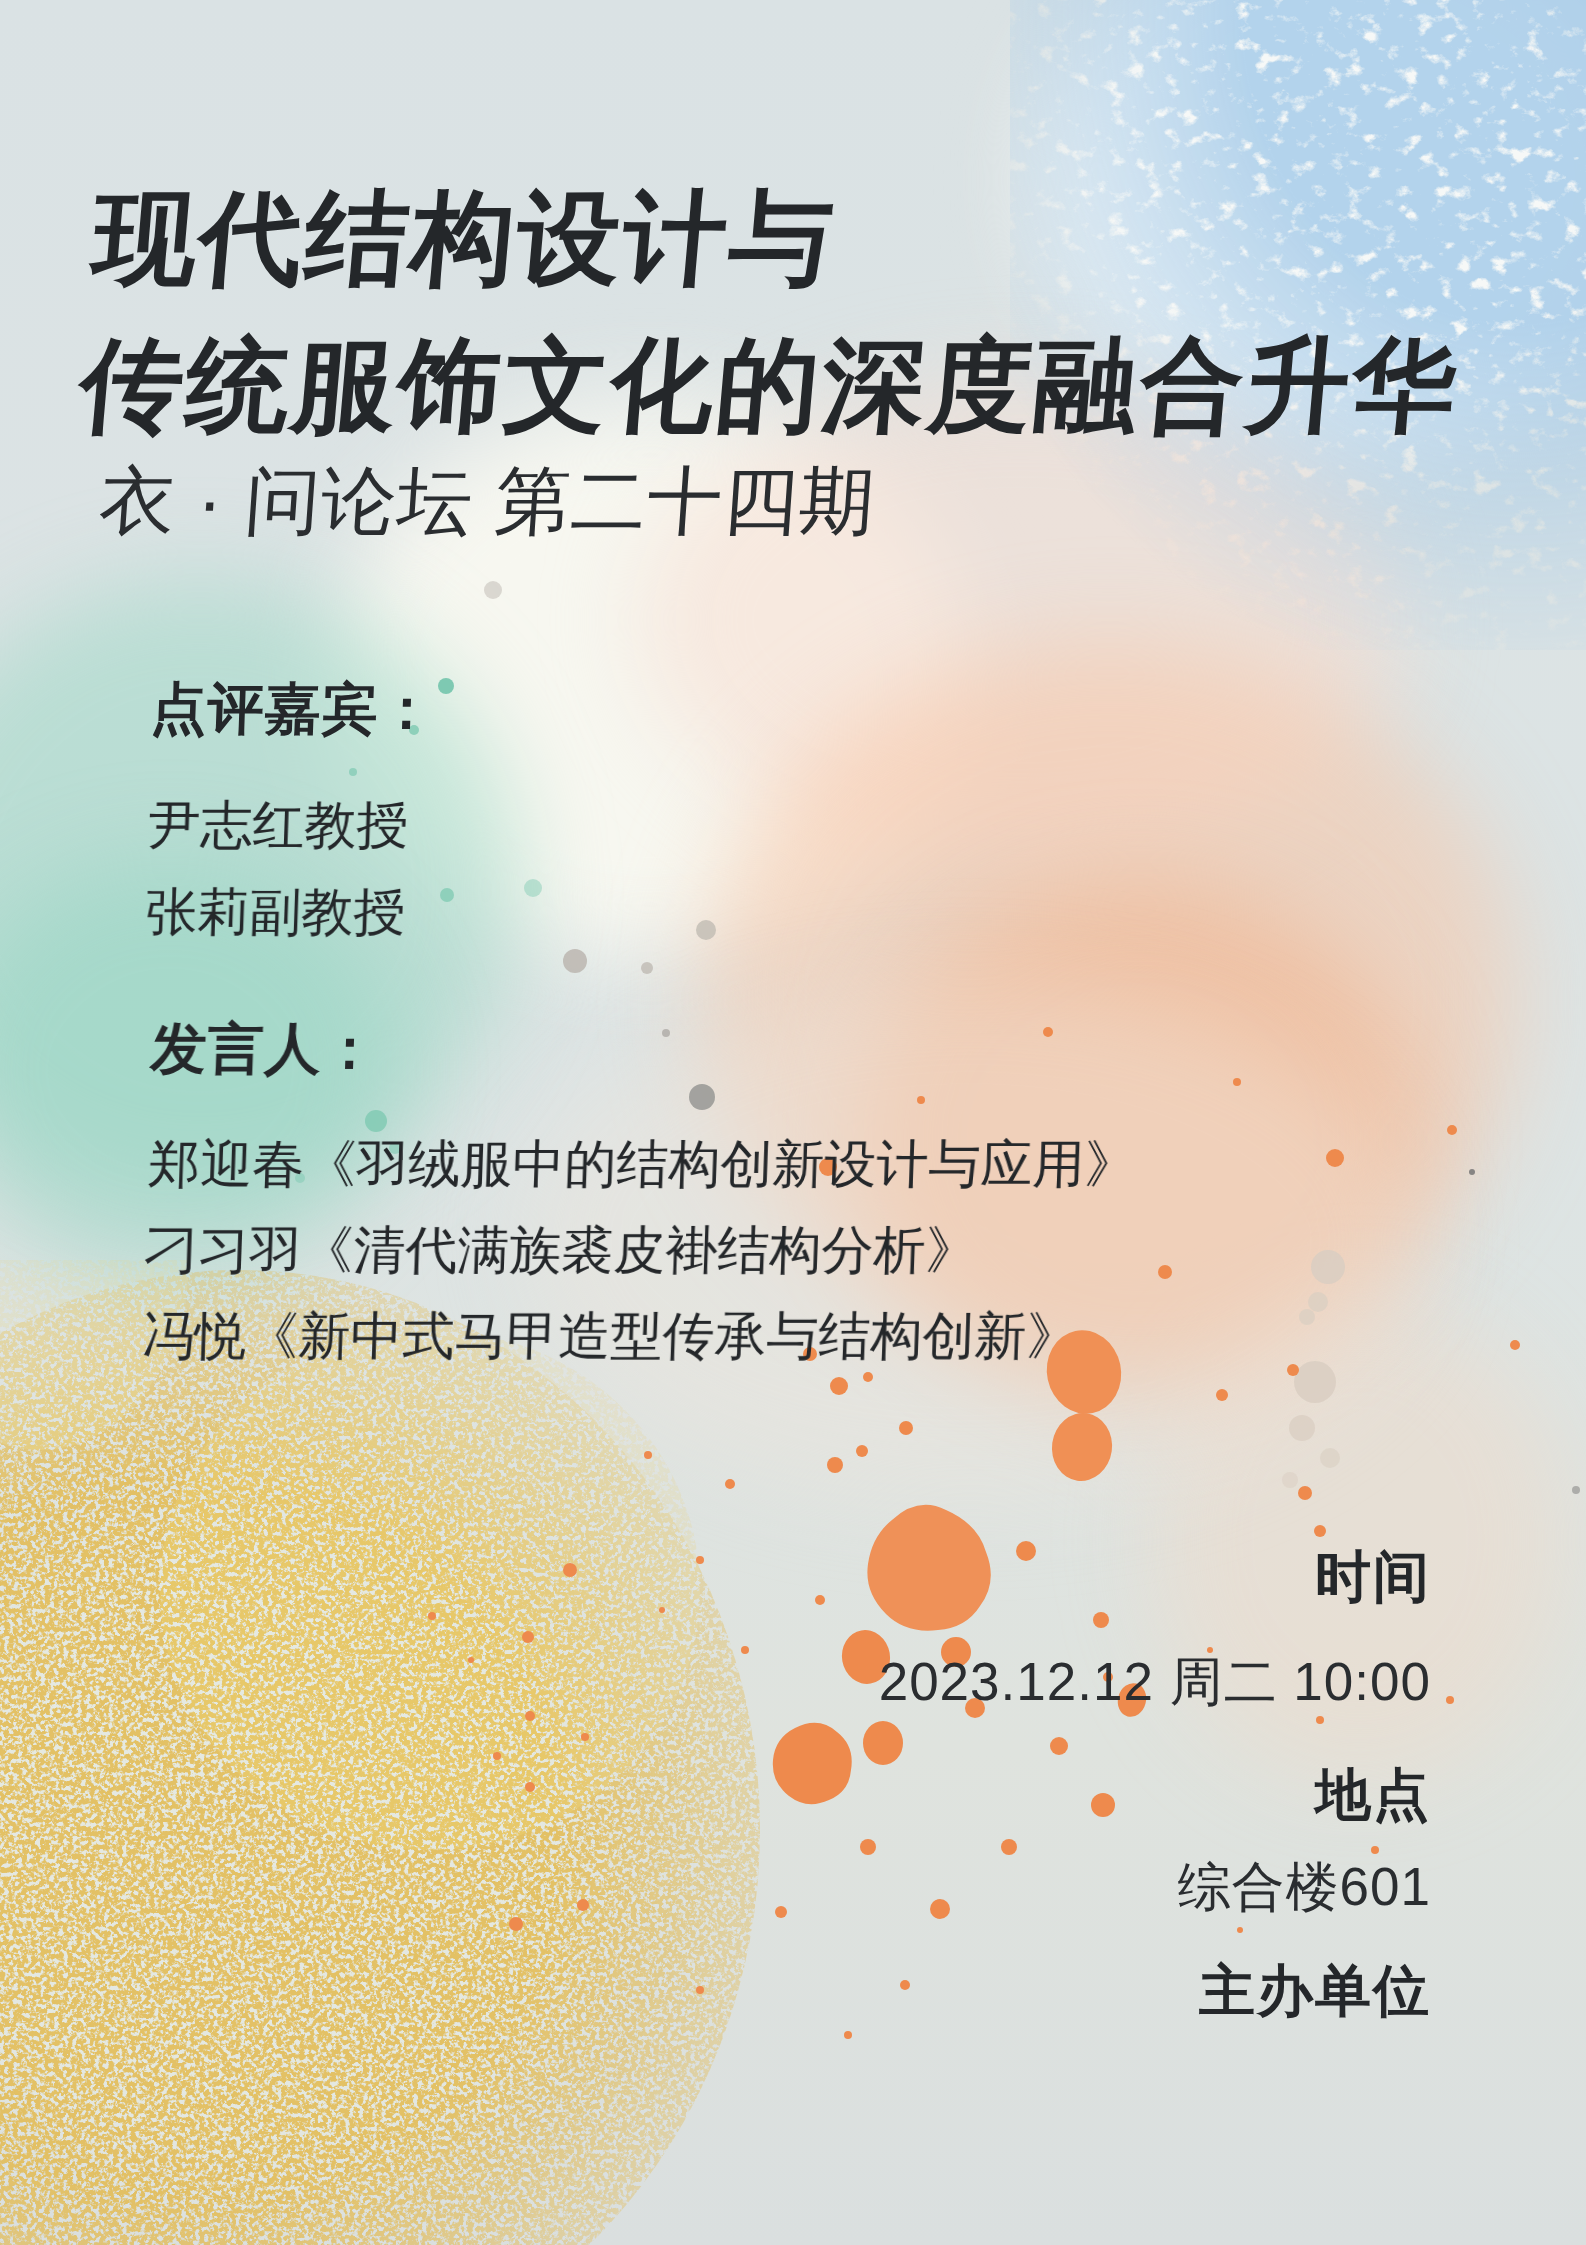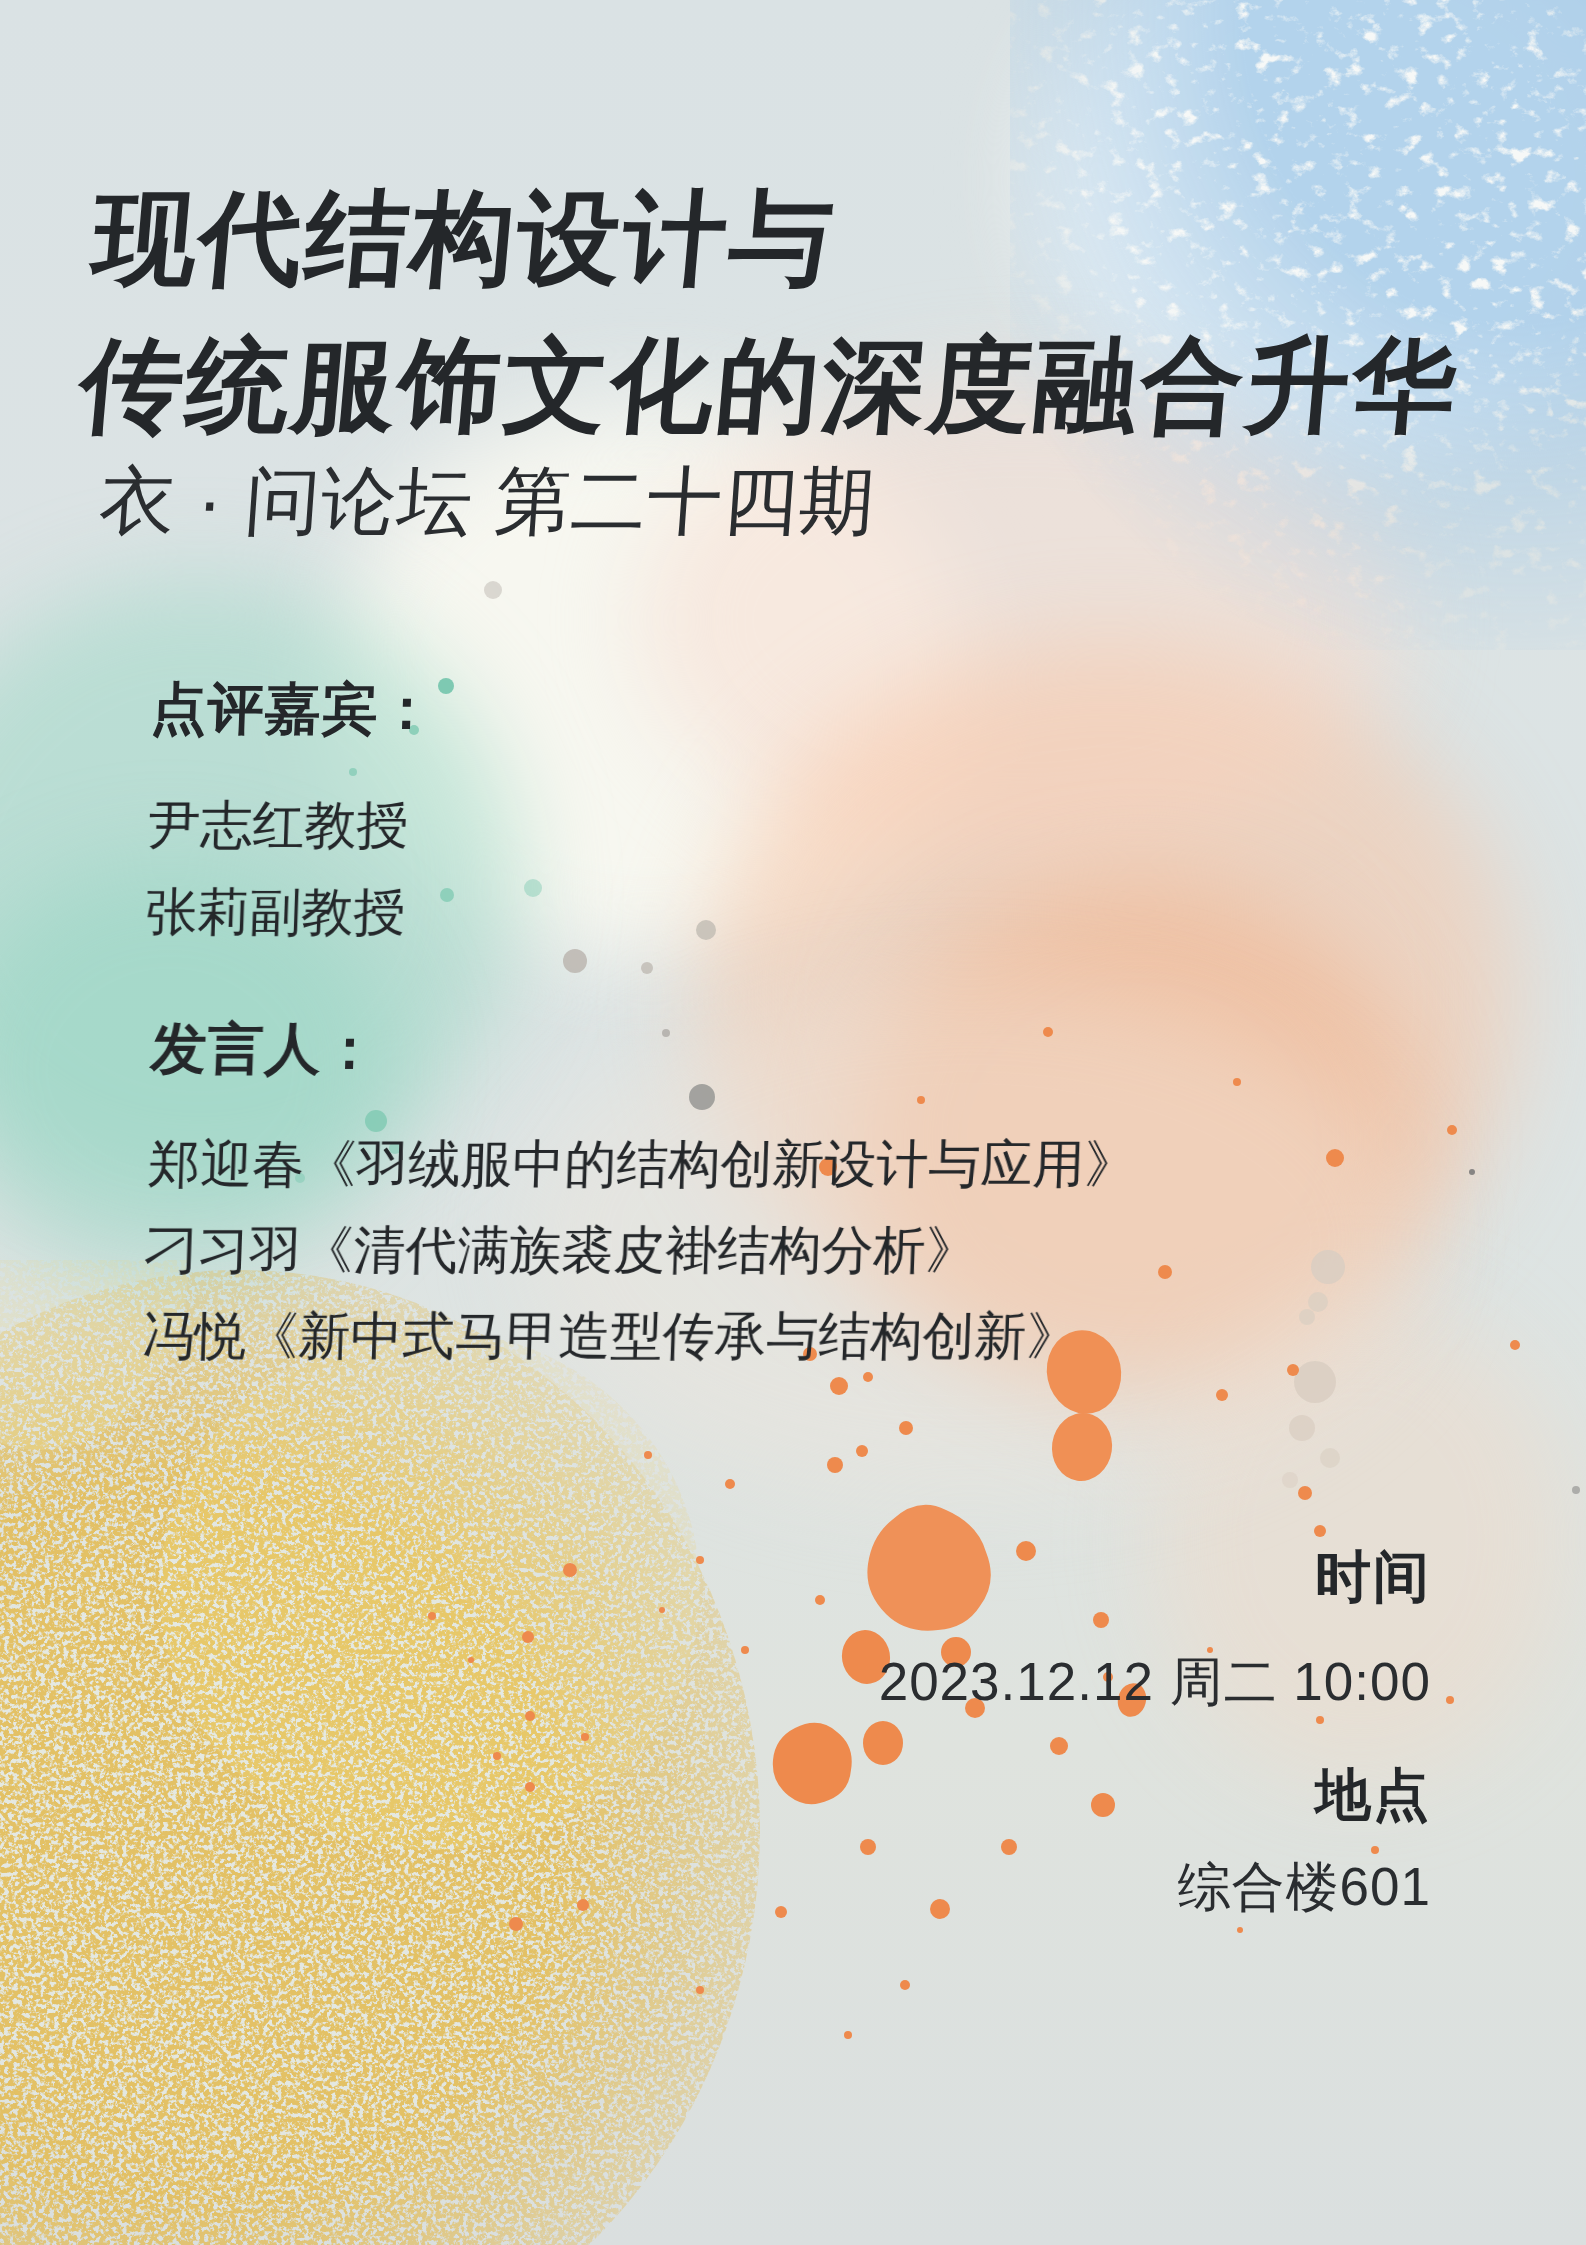--- a/index.html
+++ b/index.html
@@ -218,14 +218,15 @@
   <div class="txt speaker-list left-block">
     <div>郑迎春《羽绒服中的结构创新设计与应用》</div>
     <div>刁习羽《清代满族裘皮褂结构分析》</div>
     <div>冯悦《新中式马甲造型传承与结构创新》</div>
   </div>
 
   <div class="txt rcol r-label t-time-label">时间</div>
   <div class="txt rcol r-value t-time-value">2023.12.12 周二 10:00</div>
   <div class="txt rcol r-label t-loc-label">地点</div>
   <div class="txt rcol r-value t-loc-value">综合楼601</div>
+  <div class="txt rcol r-label t-org-label">主办单位</div>
 
 </div>
 
 </body></html>

